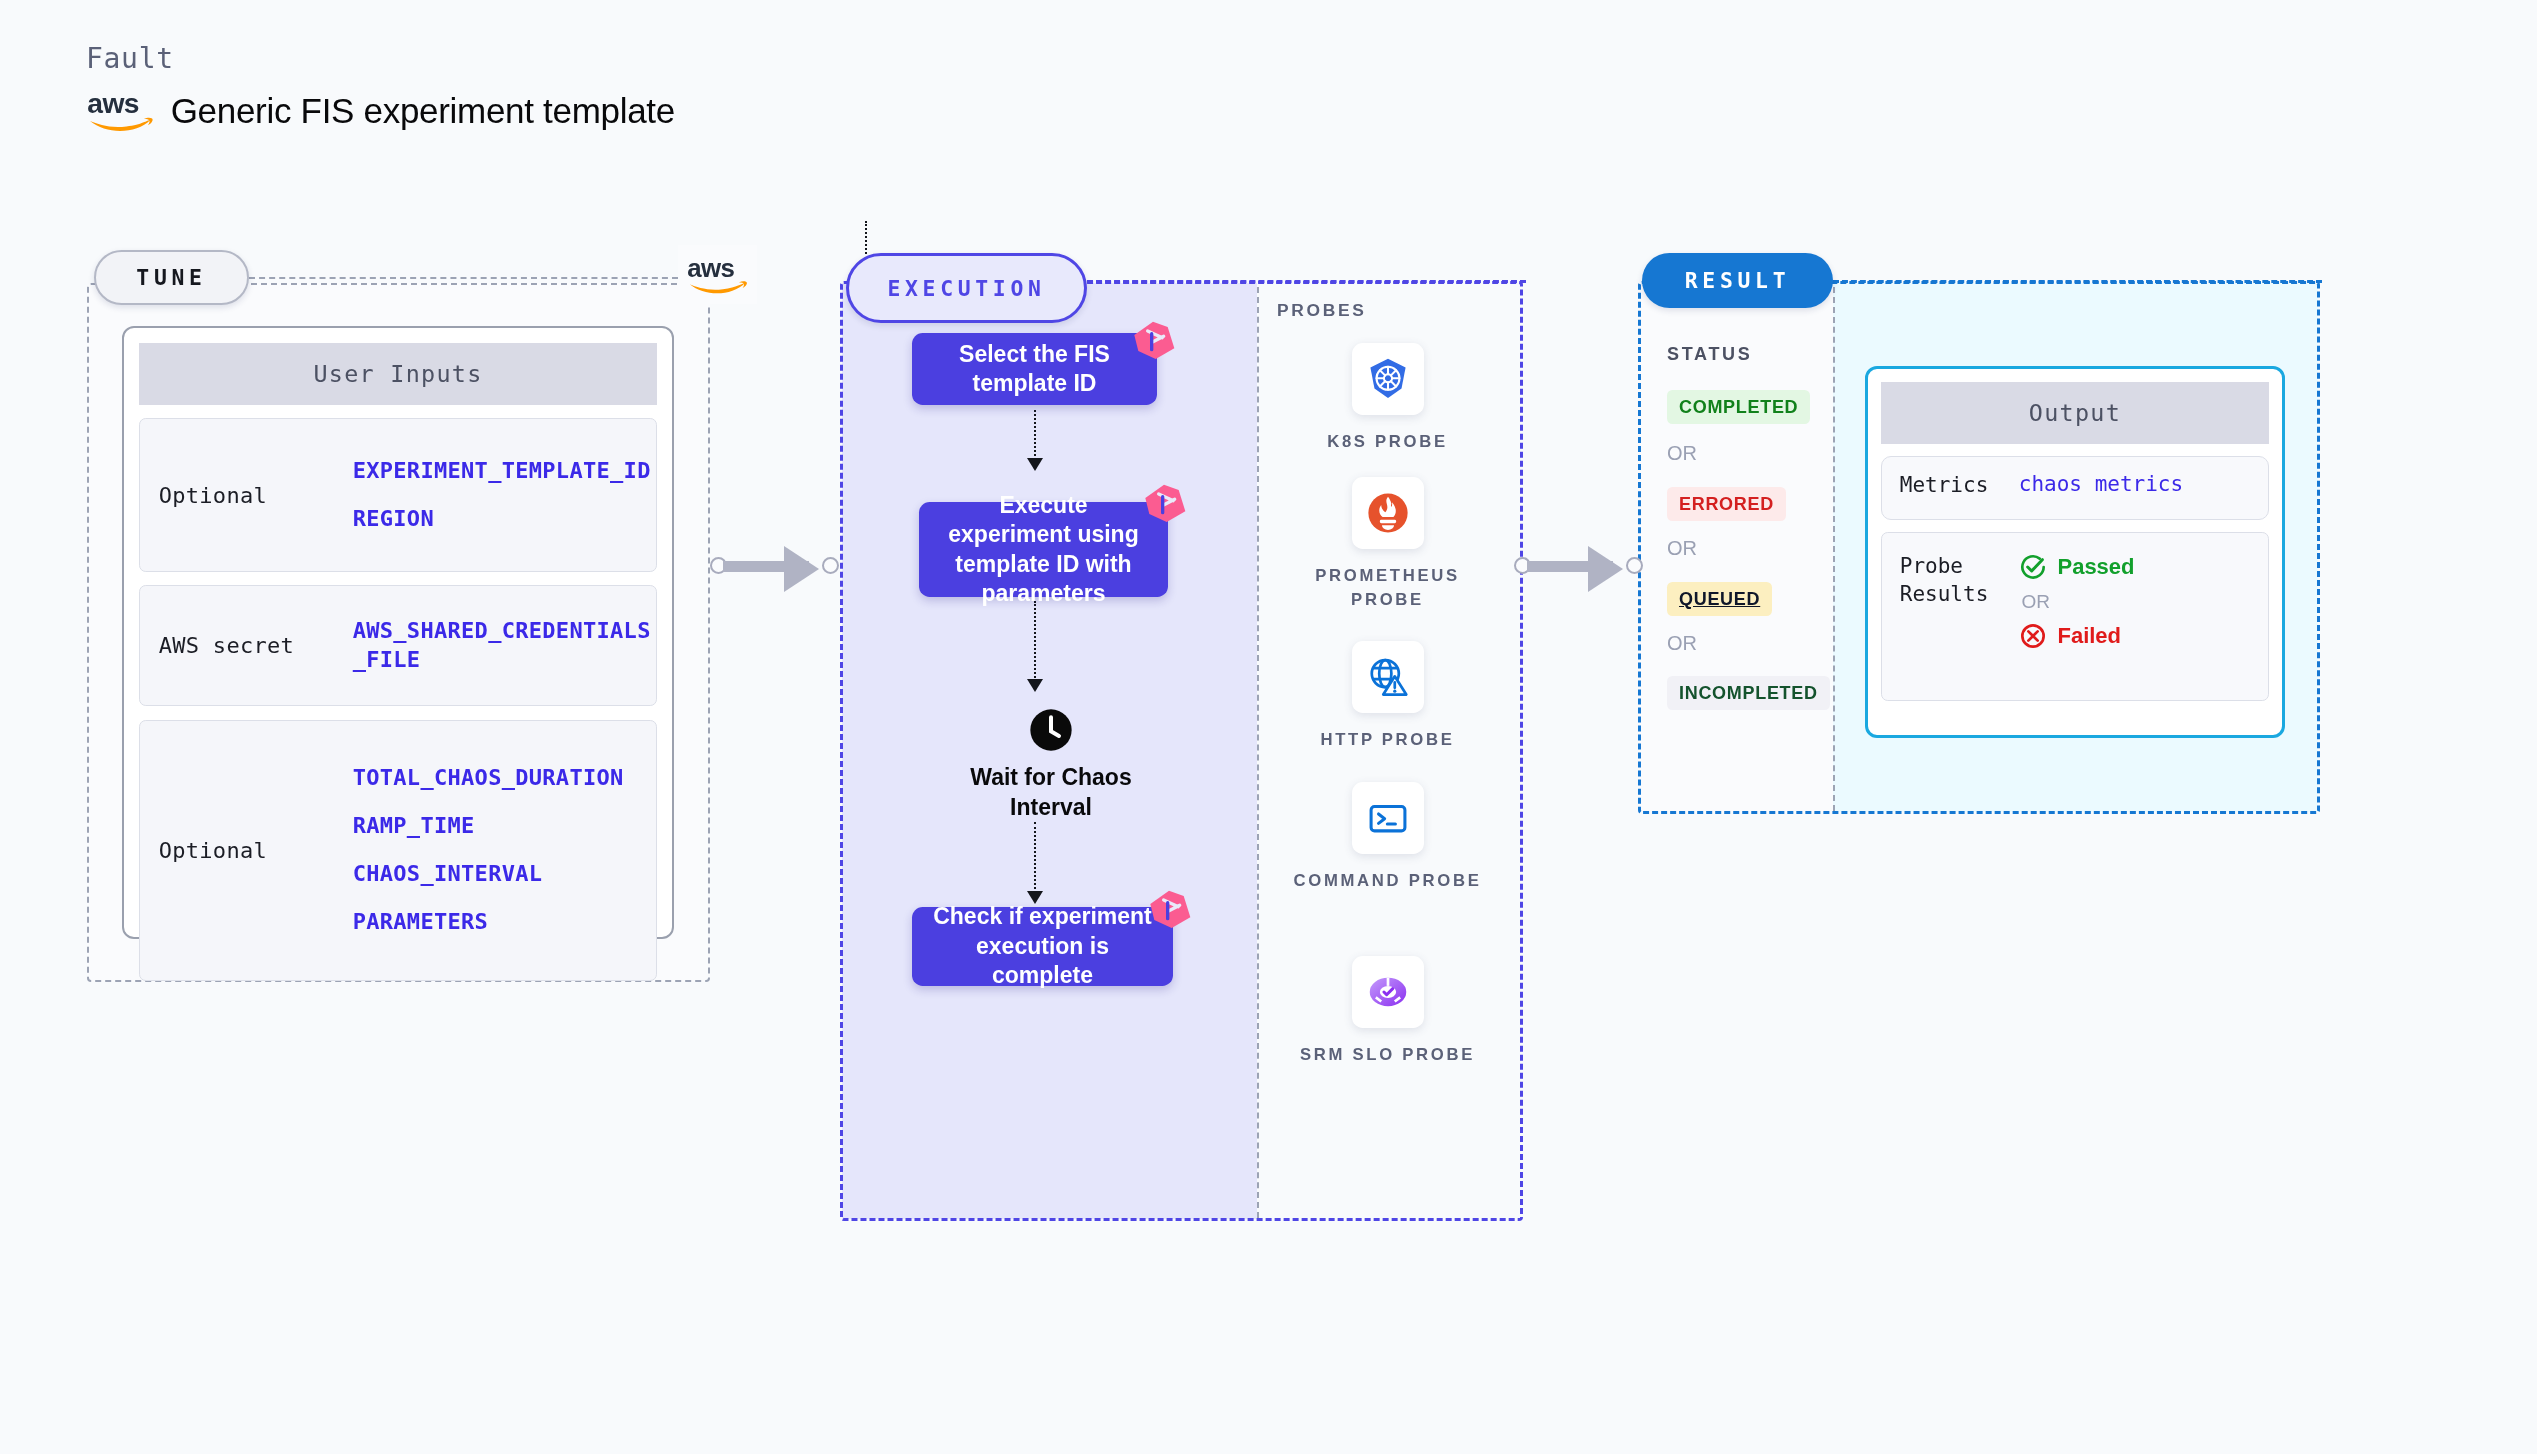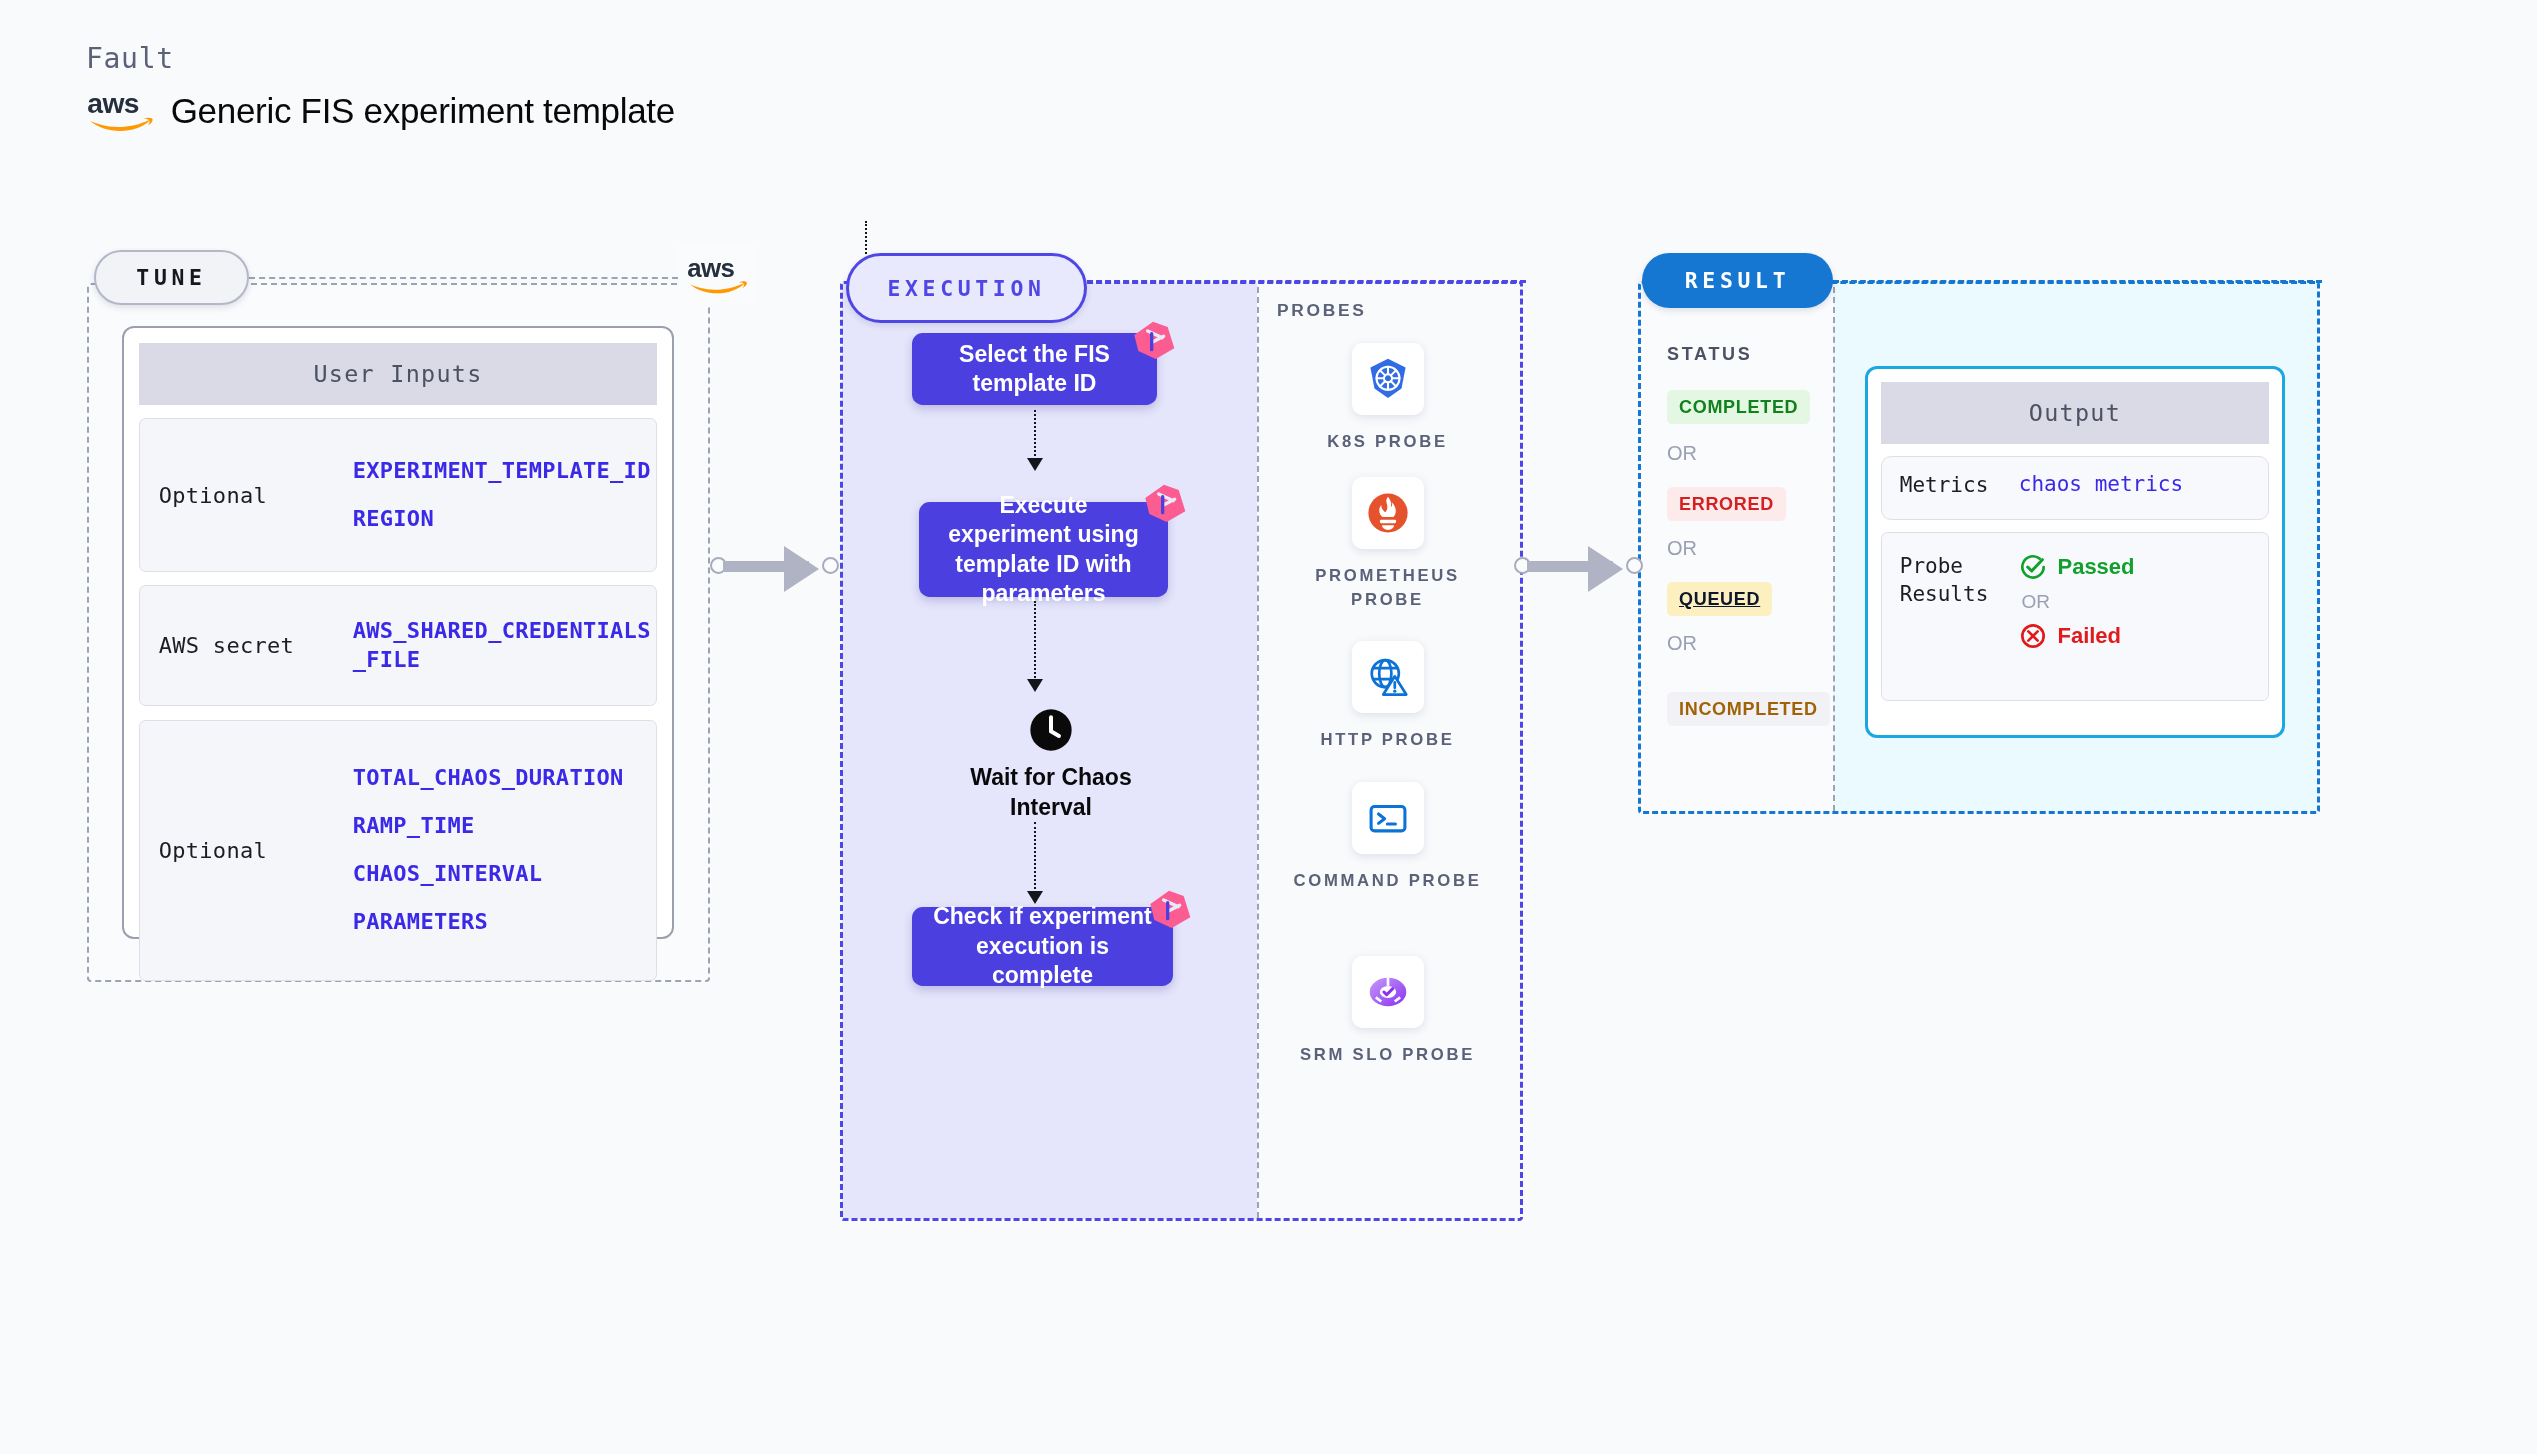--- a/index.html
+++ b/index.html
@@ -458,21 +458,21 @@
 <div class="pill" id="result-pill">RESULT</div>
 
 <div id="status-title">STATUS</div>
 
 <div class="status-badge" style="top:390px; background:#e3f7e3; color:#11811b;">COMPLETED</div>
 <div class="or-text" style="top:442px;">OR</div>
 <div class="status-badge" style="top:487px; background:#fdeaea; color:#d42020;">ERRORED</div>
 <div class="or-text" style="top:537px;">OR</div>
 <div class="status-badge" style="top:582px; background:#fcefc0; color:#0f172a;text-decoration:underline;">QUEUED</div>
 <div class="or-text" style="top:632px;">OR</div>
-<div class="status-badge" style="top:676px; background:#f1f1f6; color:#a16207;margin-top:16px;">INCOMPLETED</div>
+<div class="status-badge" style="top:676px; background:#f1f1f6; color:#14532d;">INCOMPLETED</div>
 
 <div id="output-card">
   <div class="card-header">Output</div>
 
   <div id="metrics-row">
     <div class="out-label">Metrics</div>
     <div id="metrics-value">chaos metrics</div>
   </div>
 
   <div id="probe-results-row">

